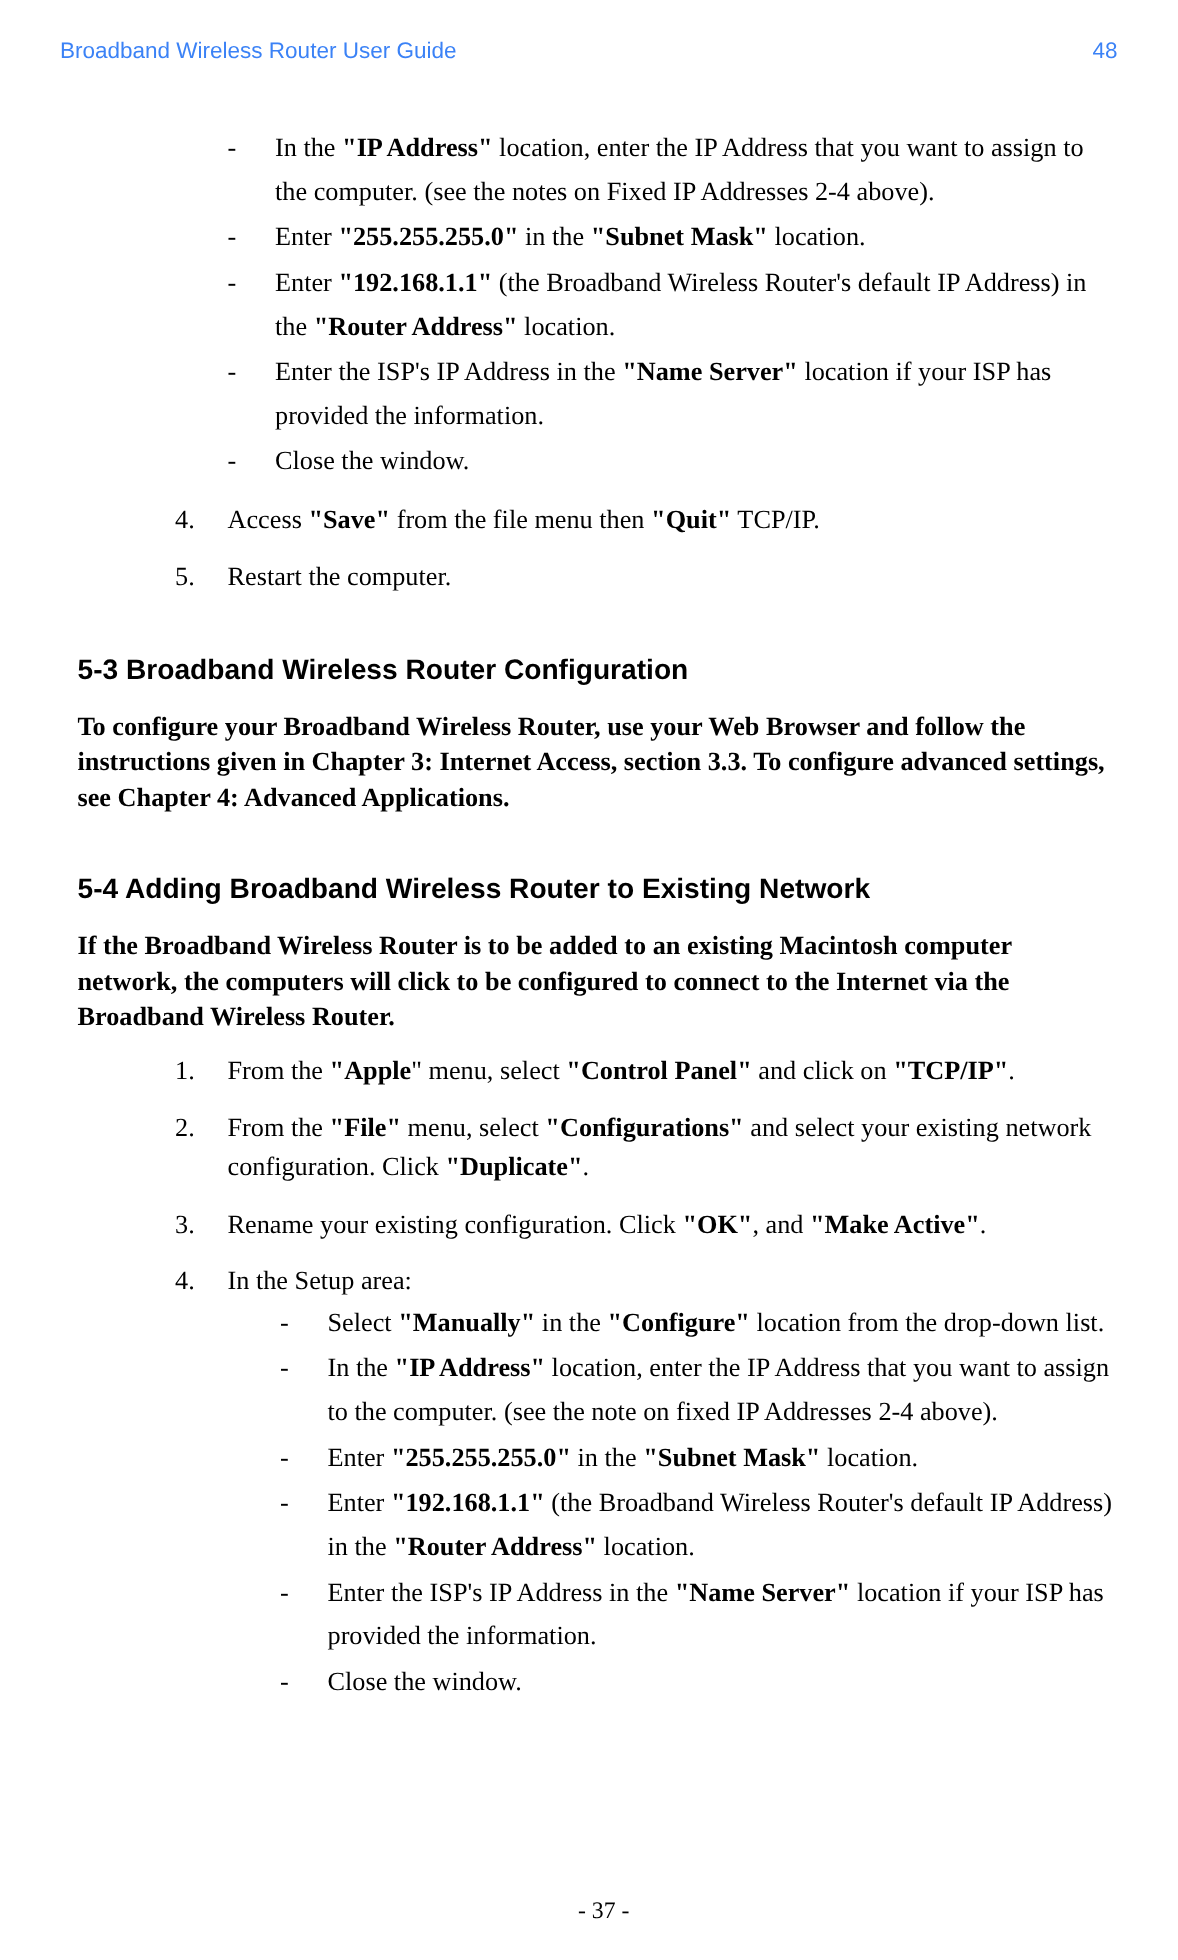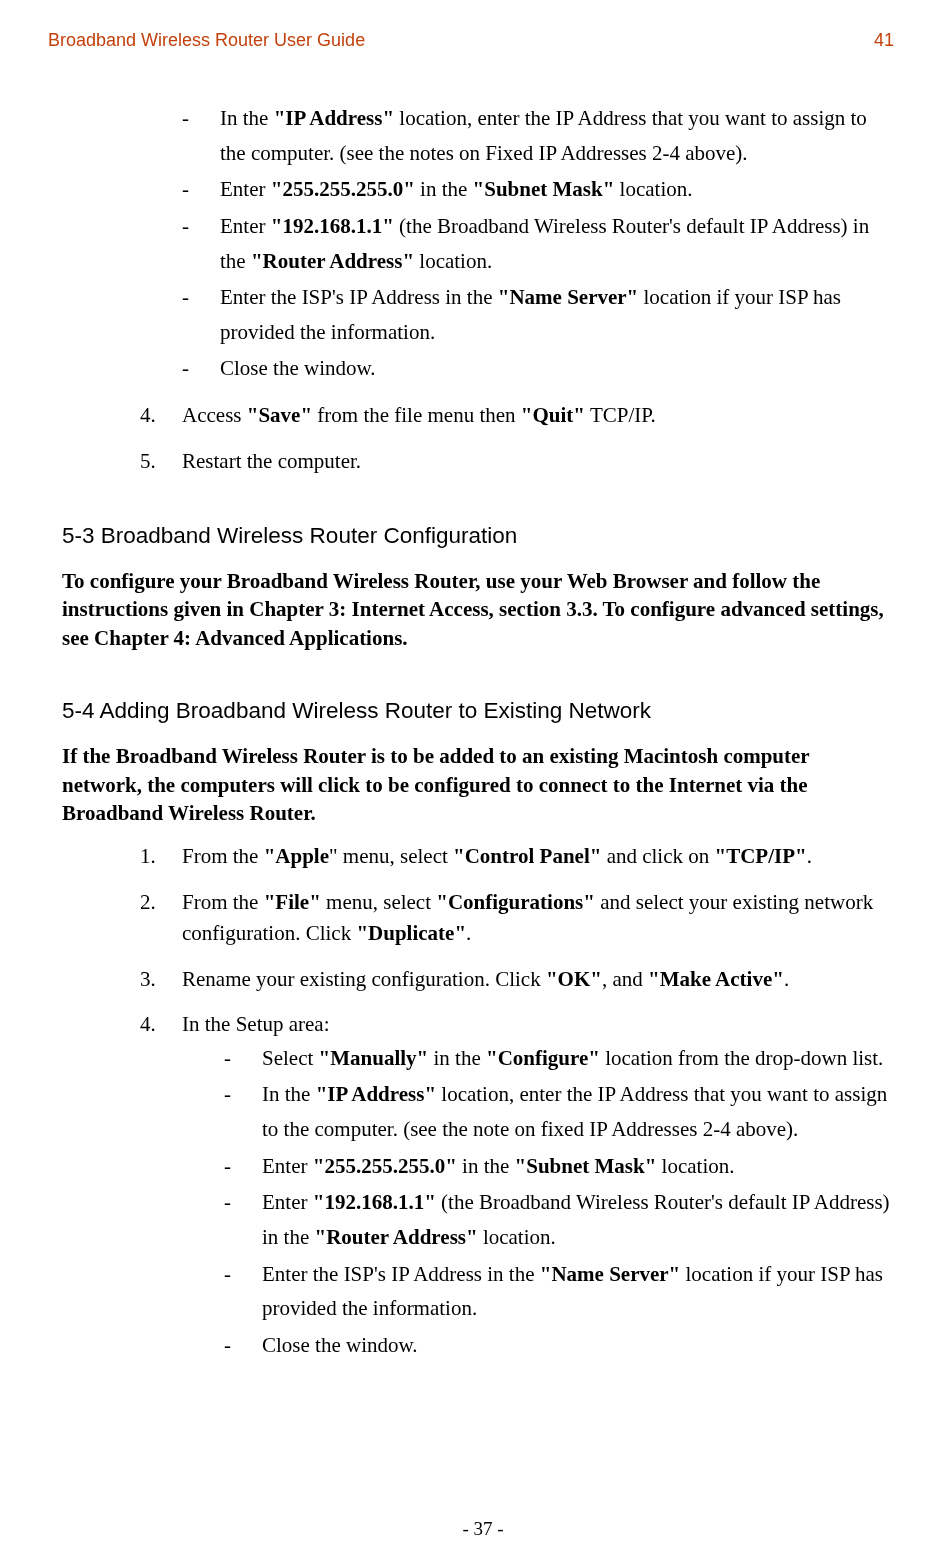--- a/index.html
+++ b/index.html
@@ -13,21 +13,21 @@
       color: #000;
       width: 942px;
       height: 1568px;
       position: relative;
       padding: 30px 48px 40px 48px;
     }
     .header-row {
       display: flex;
       justify-content: space-between;
       align-items: flex-start;
-      color: #c2410c;
+      color: #3b82f6;
       font-family: Arial, Helvetica, sans-serif;
       font-size: 18px;
       margin-bottom: 50px;
     }
     .content {
       padding-left: 14px;
     }
     .dash-list {
       list-style: none;
       padding-left: 120px;
@@ -57,21 +57,21 @@
       margin-top: 14px;
     }
     .num-item::before {
       content: attr(data-num);
       position: absolute;
       left: 0;
       top: 0;
     }
     .section-heading {
       font-family: Arial, Helvetica, sans-serif;
-      font-weight: normal;
+      font-weight: bold;
       font-size: 22.5px;
       margin-top: 46px;
       margin-bottom: 18px;
     }
     .body-para {
       font-size: 21px;
       line-height: 1.35;
       margin-bottom: 4px;
       font-weight: bold;
     }
@@ -93,21 +93,21 @@
     }
     .nested-dash .dash-item {
       padding-left: 38px;
     }
   </style>
 </head>
 <body>
 
 <div class="header-row">
   <span>Broadband Wireless Router User Guide</span>
-  <span>41</span>
+  <span>48</span>
 </div>
 
 <div class="content">
 
   <ul class="dash-list">
     <li class="dash-item">
       <span>In the </span><span class="b">"IP Address"</span><span> location, enter the IP Address that you want to assign to the computer. (see the notes on Fixed IP Addresses 2-4 above).</span>
     </li>
     <li class="dash-item">
       <span>Enter </span><span class="b">"255.255.255.0"</span><span> in the </span><span class="b">"Subnet Mask"</span><span> location.</span>

